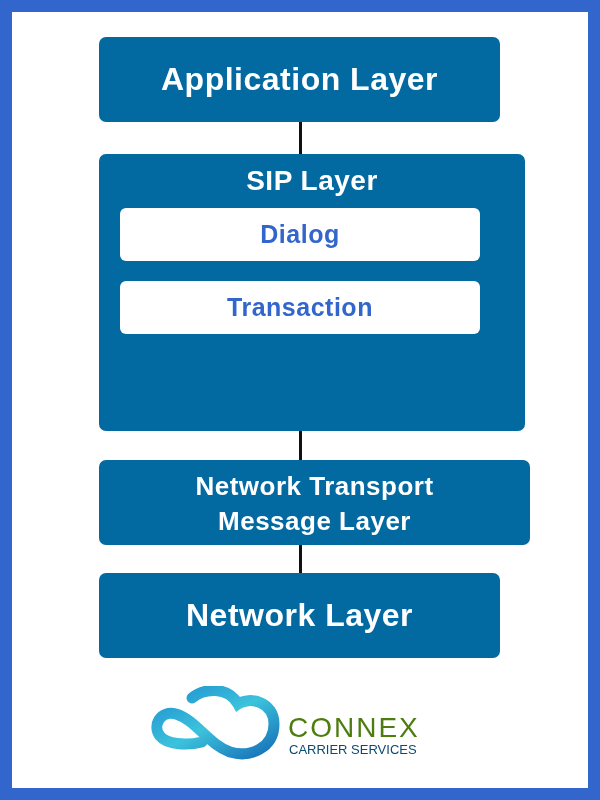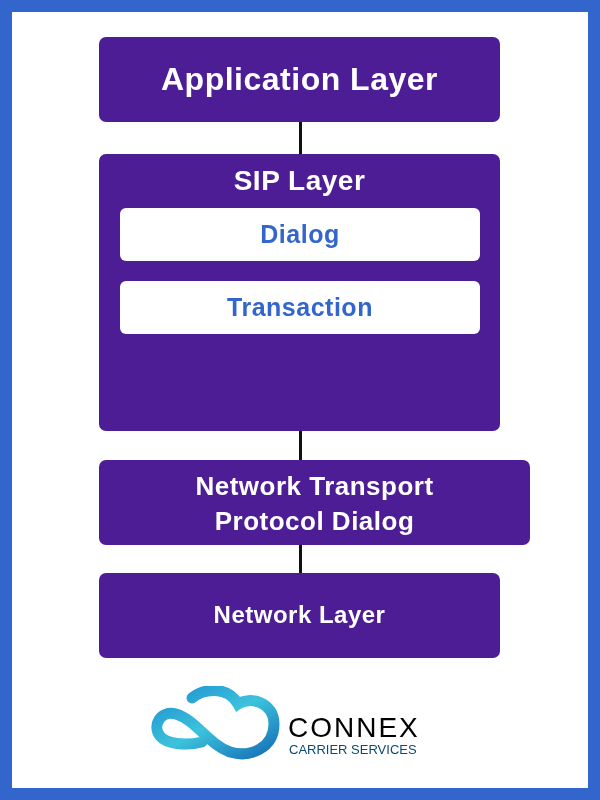--- a/index.html
+++ b/index.html
@@ -1,53 +1,53 @@
 <!DOCTYPE html>
 <html><head>
 <meta charset="utf-8">
 <style>
   html, body { margin: 0; padding: 0; }
   body { width: 600px; height: 800px; position: relative; overflow: hidden; background: #ffffff; font-family: "Liberation Sans", sans-serif; }
   .frame { position: absolute; left: 0; top: 0; width: 576px; height: 776px; border: 12px solid #3366cc; background: #ffffff; }
-  .box { position: absolute; background: #4c1d95; border-radius: 7px; color: #ffffff; text-align: center; }
+  .box { position: absolute; background: #0369a1; border-radius: 7px; color: #ffffff; text-align: center; }
   .box-title { position: absolute; left: 0; right: 0; font-weight: bold; letter-spacing: 0.5px; }
   .connector { position: absolute; left: 299px; width: 3px; background: #111111; }
   .inner { position: absolute; left: 21px; width: 360px; height: 53px; background: #ffffff; border-radius: 6px; color: #3366cc; font-weight: bold; font-size: 25px; line-height: 53px; text-align: center; letter-spacing: 0.5px; }
   .logo { position: absolute; left: 146px; top: 686px; width: 310px; height: 80px; }
-  .logo-name { position: absolute; left: 142px; top: 28px; font-size: 28px; letter-spacing: 2px; color: #000000; font-weight: normal; line-height: 28px; }
+  .logo-name { position: absolute; left: 142px; top: 28px; font-size: 28px; letter-spacing: 2px; color: #4d7c0f; font-weight: normal; line-height: 28px; }
   .logo-sub { position: absolute; left: 143px; top: 57px; font-size: 13px; color: #0c4a6e; letter-spacing: 0px; line-height: 14px; }
 </style>
 </head>
 <body>
 
 <div class="frame"></div>
 
 <div class="box" style="left:99px; top:37px; width:401px; height:85px;">
   <div class="box-title" style="top:22px; font-size:32px; line-height:40px;">Application Layer</div>
 </div>
 
 <div class="connector" style="top:122px; height:32px;"></div>
 
-<div class="box" style="left:99px; top:154px; width:401px; height:277px;">
+<div class="box" style="left:99px; top:154px; width:401px; height:277px;padding-left:25px;">
   <div class="box-title" style="top:10px; font-size:28px; line-height:34px;">SIP Layer</div>
   <div class="inner" style="top:127px;">Transaction</div>
   <div class="inner" style="top:54px;">Dialog</div>
 </div>
 
 <div class="connector" style="top:431px; height:29px;"></div>
 
 <div class="box" style="left:99px; top:460px; width:401px; height:85px;padding-left:30px;">
   <div class="box-title" style="top:9px; font-size:26px; line-height:34px;">Network Transport</div>
-  <div class="box-title" style="top:44px; font-size:26px; line-height:34px;">Protocol Dialog</div>
+  <div class="box-title" style="top:44px; font-size:26px; line-height:34px;">Message Layer</div>
 </div>
 
 <div class="connector" style="top:545px; height:28px;"></div>
 
 <div class="box" style="left:99px; top:573px; width:401px; height:85px;">
-  <div class="box-title" style="top:22px; font-size:24px; line-height:40px;">Network Layer</div>
+  <div class="box-title" style="top:22px; font-size:32px; line-height:40px;">Network Layer</div>
 </div>
 
 <div class="logo">
   <svg width="140" height="80" viewBox="0 0 140 80" style="position:absolute; left:0; top:0;">
     <defs>
       <linearGradient id="cg" x1="0" y1="0" x2="1" y2="1">
         <stop offset="0" stop-color="#1e8fd0"></stop>
         <stop offset="0.5" stop-color="#3cc3dc"></stop>
         <stop offset="1" stop-color="#1670b8"></stop>
       </linearGradient>

